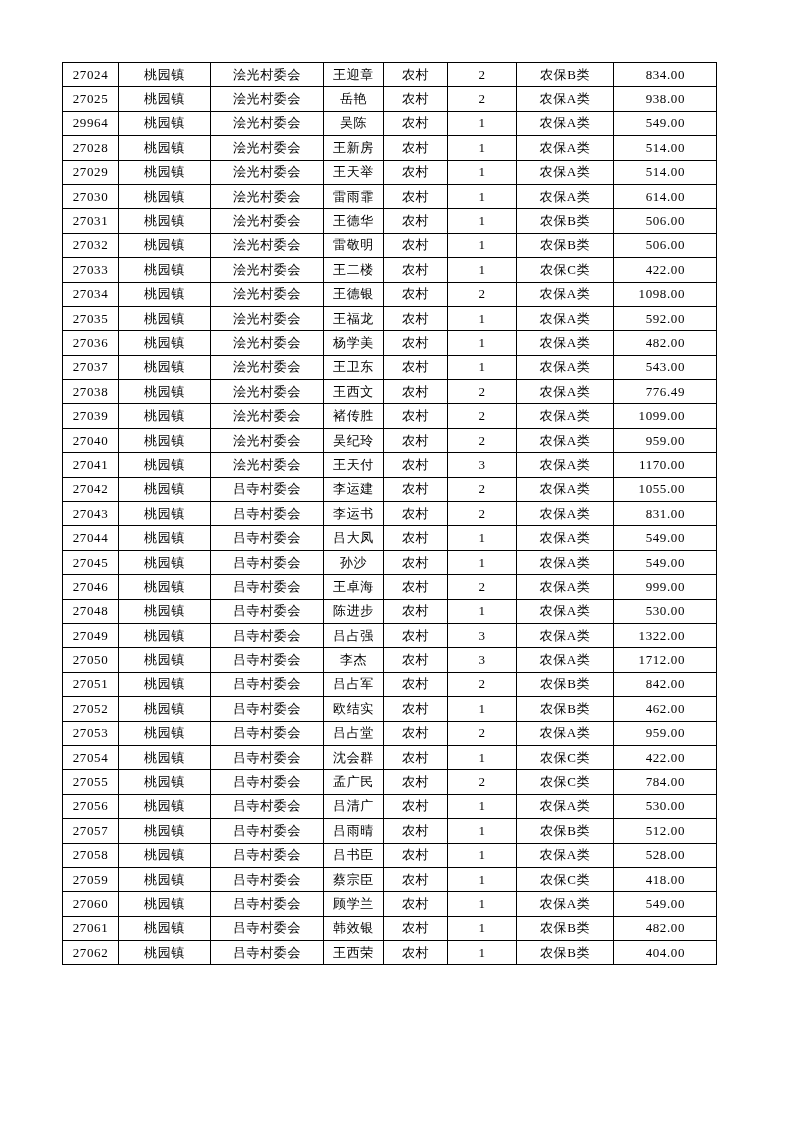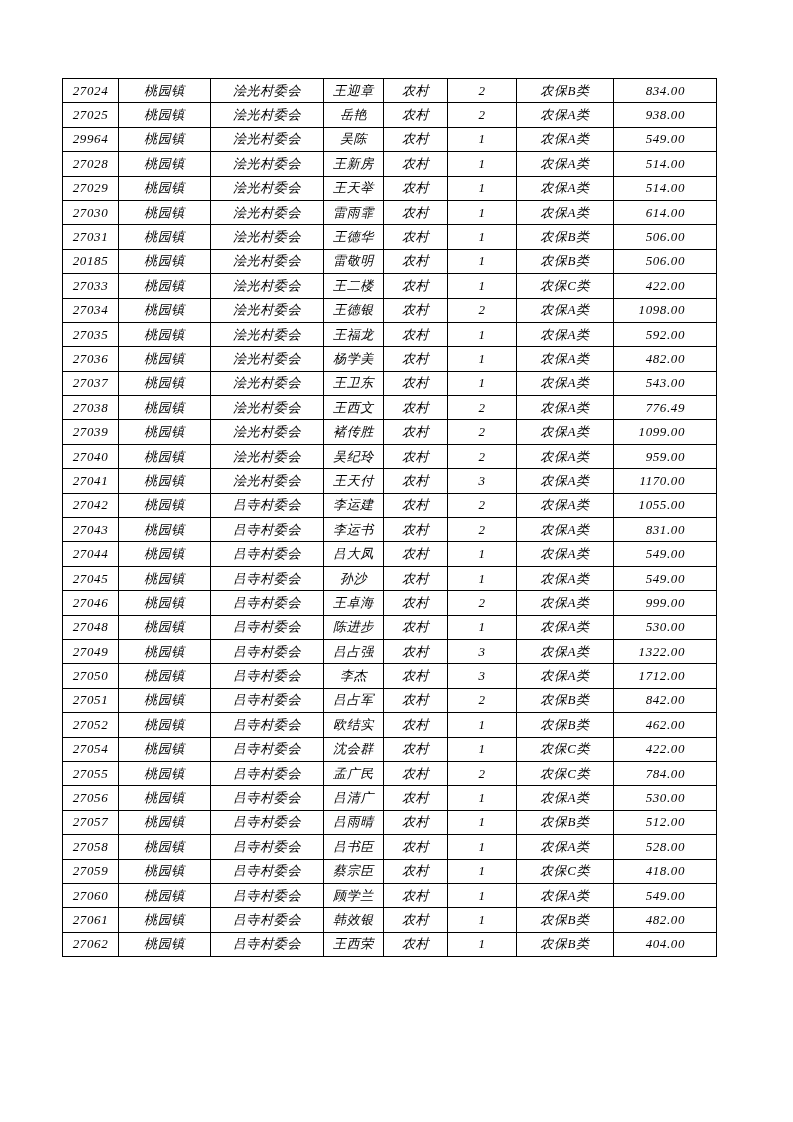--- a/index.html
+++ b/index.html
@@ -11,25 +11,24 @@
     height: 1122px;
     background: #ffffff;
     position: relative;
     overflow: hidden;
     font-family: "Liberation Serif", "DejaVu Serif", serif;
     color: #000000;
   }
   table.sheet-table {
     position: absolute;
     left: 62px;
-    top: 78px;
+    top: 62px;
     width: 654px;
     border-collapse: collapse;
     table-layout: fixed;
-    font-style: italic;
   }
   table.sheet-table td {
     border-left: 1px solid #000;
     border-right: 1px solid #000;
     border-top: 1.5px solid #000;
     border-bottom: 1.5px solid #000;
     height: 23.4px;
     padding: 0;
     text-align: center;
     vertical-align: middle;
@@ -122,21 +121,21 @@
         <td>27031</td>
         <td>桃园镇</td>
         <td>浍光村委会</td>
         <td>王德华</td>
         <td>农村</td>
         <td>1</td>
         <td>农保B类</td>
         <td class="amount-cell">506.00</td>
       </tr>
       <tr>
-        <td>20185</td>
+        <td>27032</td>
         <td>桃园镇</td>
         <td>浍光村委会</td>
         <td>雷敬明</td>
         <td>农村</td>
         <td>1</td>
         <td>农保B类</td>
         <td class="amount-cell">506.00</td>
       </tr>
       <tr>
         <td>27033</td>
@@ -320,20 +319,30 @@
       </tr>
       <tr>
         <td>27052</td>
         <td>桃园镇</td>
         <td>吕寺村委会</td>
         <td>欧结实</td>
         <td>农村</td>
         <td>1</td>
         <td>农保B类</td>
         <td class="amount-cell">462.00</td>
+      </tr>
+      <tr>
+        <td>27053</td>
+        <td>桃园镇</td>
+        <td>吕寺村委会</td>
+        <td>吕占堂</td>
+        <td>农村</td>
+        <td>2</td>
+        <td>农保A类</td>
+        <td class="amount-cell">959.00</td>
       </tr>
       <tr>
         <td>27054</td>
         <td>桃园镇</td>
         <td>吕寺村委会</td>
         <td>沈会群</td>
         <td>农村</td>
         <td>1</td>
         <td>农保C类</td>
         <td class="amount-cell">422.00</td>

